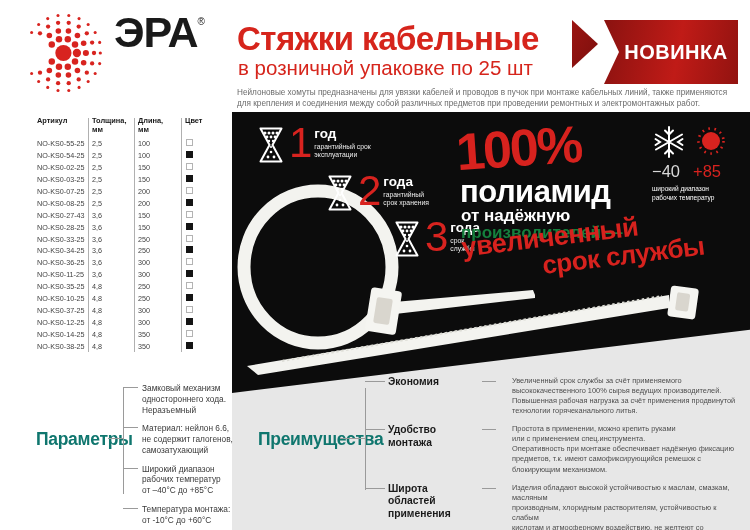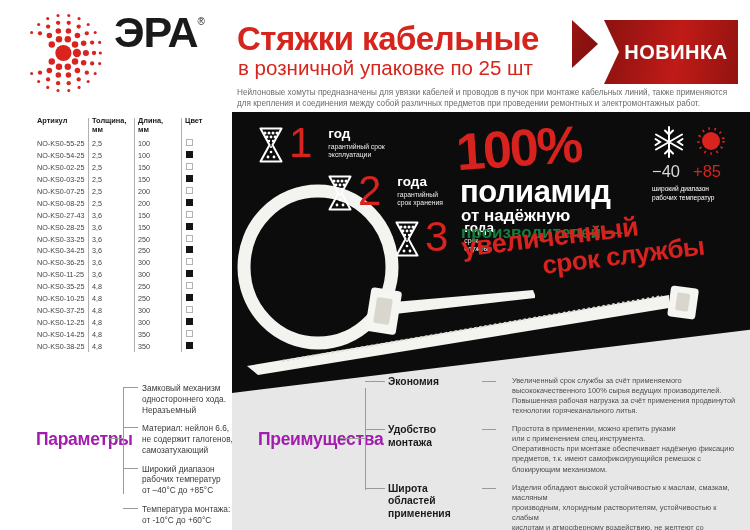--- a/index.html
+++ b/index.html
@@ -44,41 +44,41 @@
   .black-panel{left:232px;top:112px;width:518px;height:281px;background:#0c0c0c;
       clip-path:polygon(0 0,100% 0,100% 77.5%,0 100%);z-index:2;}
   .ties{position:absolute;left:0;top:0;z-index:1;}
   .g-layer{position:absolute;left:0;top:0;width:100%;height:100%;z-index:2;}
   .g-item{position:absolute;display:flex;align-items:flex-start;}
   .g-item:nth-of-type(1){left:26px;top:12px;}
   .g-item:nth-of-type(2){left:95px;top:60px;}
   .g-item:nth-of-type(3){left:162px;top:106px;}
   .hourglass{width:26px;height:36px;margin-top:3px;}
   .g-num{font-size:42px;line-height:0.92;color:#d8231f;margin-left:5px;}
-  .g-txt{margin-left:16px;padding-top:3px;}
+  .g-txt{margin-left:2px;padding-top:3px;}
   .g-unit{font-size:13.5px;font-weight:bold;color:#fff;line-height:1;}
   .g-cap{font-size:6.8px;color:#fff;opacity:0.92;line-height:1.3;margin-top:2px;white-space:pre-line;}
   .promo-100{left:224px;top:6px;font-size:52px;font-weight:bold;color:#d7221e;letter-spacing:-2px;
       transform:rotate(-4deg);z-index:2;}
   .promo-l1{left:228px;top:64px;font-size:31px;font-weight:bold;color:#fff;letter-spacing:-0.5px;line-height:1;z-index:2;}
   .promo-l2{left:229px;top:95px;font-size:17px;font-weight:bold;color:#fff;line-height:1;z-index:2;}
   .promo-l3{left:229px;top:112px;font-size:17px;font-weight:bold;color:#15803d;line-height:1;z-index:2;}
   .promo-accent{left:228px;top:122px;width:280px;transform:rotate(-7deg);transform-origin:left top;
       color:#d7221e;font-weight:bold;z-index:2;}
   .promo-accent .a1{font-size:27px;letter-spacing:-0.5px;line-height:1.05;}
   .promo-accent .a2{font-size:26px;letter-spacing:-0.5px;line-height:1.0;padding-left:78px;}
   .temp-block{left:420px;top:12px;width:96px;z-index:2;}
   .temp-icons{display:flex;gap:8px;align-items:center;height:36px;}
   .temp-vals{display:flex;gap:13px;margin-top:2px;font-size:16.5px;}
   .temp-min{color:#d9d9d9;}
   .temp-max{color:#d8231f;}
   .temp-cap{margin-top:4px;font-size:6.6px;color:#fff;line-height:1.35;white-space:pre-line;}
 
   
-  .sec-title{font-size:17.5px;font-weight:bold;color:#a21caf;letter-spacing:-0.3px;}
+  .sec-title{font-size:17.5px;font-weight:bold;color:#0f766e;letter-spacing:-0.3px;}
   .hline{height:1px;background:#9a9a9a;}
   .vline{width:1px;background:#9a9a9a;}
   .param-items{left:142px;top:383px;width:92px;display:flex;flex-direction:column;gap:8px;z-index:3;}
   .param-item{position:relative;font-size:8.3px;line-height:1.3;color:#3a3a3a;white-space:pre-line;}
   .param-item::before{content:"";position:absolute;left:-19px;top:4px;width:15px;height:1px;background:#9a9a9a;}
 
   
   .adv-items{left:388px;top:376px;width:352px;display:flex;flex-direction:column;gap:8px;z-index:3;}
   .adv-item{position:relative;display:flex;gap:16px;}
   .adv-item::before{content:"";position:absolute;left:-23px;top:5px;width:20px;height:1px;background:#9a9a9a;}

